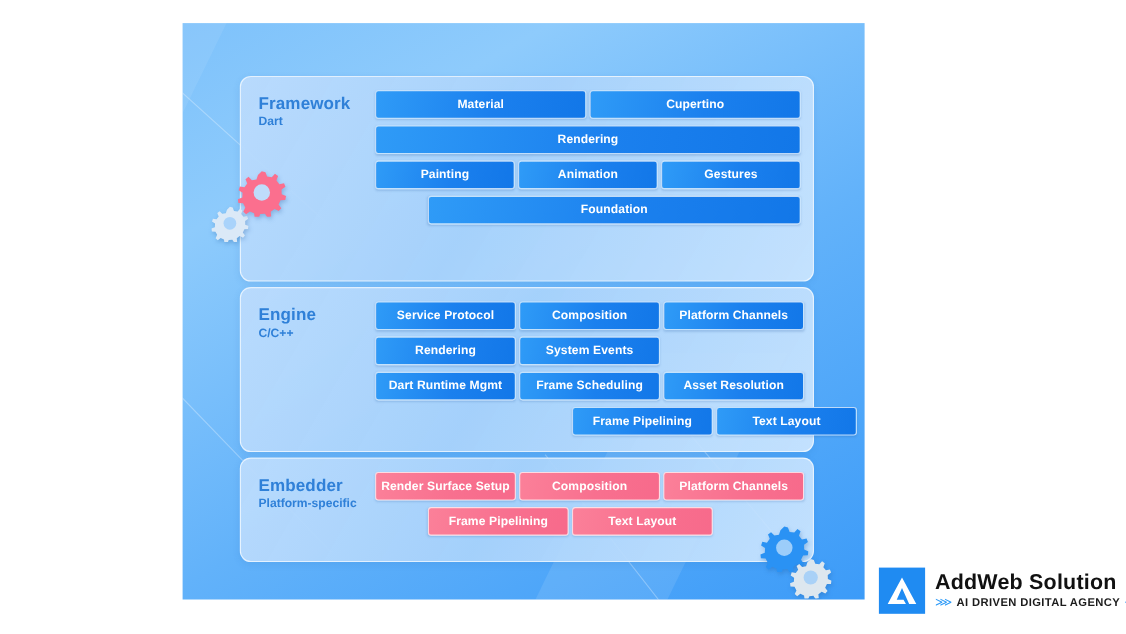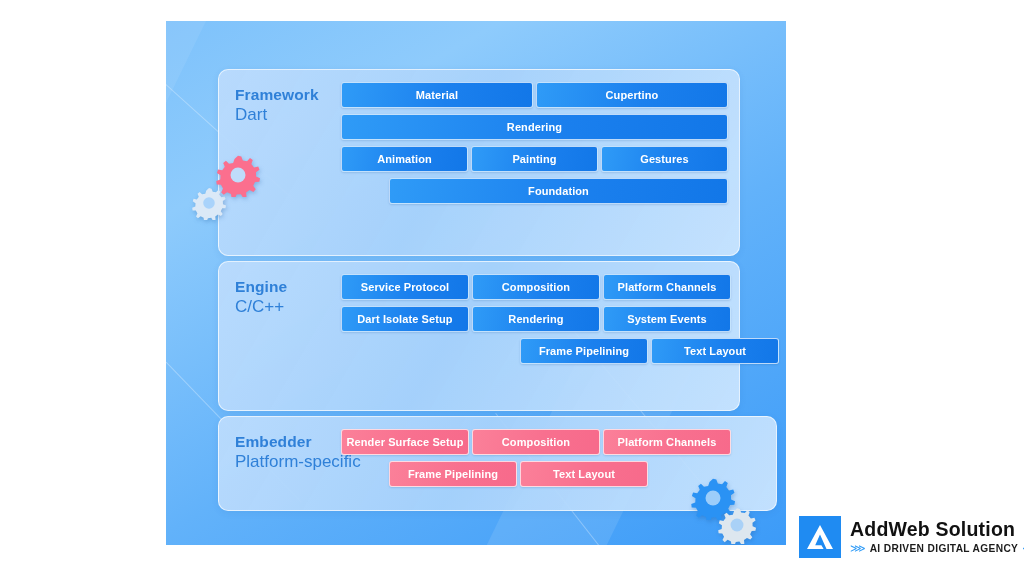--- a/index.html
+++ b/index.html
@@ -21,25 +21,25 @@
 
   
   .card{
     position:absolute;left:52px;width:520px;border-radius:10px;
     background:linear-gradient(120deg,rgba(186,219,253,.97) 0%,rgba(168,210,251,.95) 45%,rgba(205,230,254,.92) 100%);
     border:1px solid rgba(255,255,255,.65);
     box-shadow:0 2px 6px rgba(40,110,180,.12);
   }
   #card-framework{top:48px;height:185px;}
   #card-engine{top:240px;height:148px;}
-  #card-embedder{top:395px;height:93px;padding-left:37px;}
+  #card-embedder{top:395px;height:93px;}
 
   .sec-title{position:absolute;left:16px;top:16px;color:#2f80d8;line-height:1.15;}
   .sec-title .t1{font-size:15.5px;font-weight:700;letter-spacing:.1px;display:block;}
-  .sec-title .t2{font-size:17px;font-weight:400;display:block;margin-top:1px;color:#2f80d8;}
+  .sec-title .t2{font-size:11px;font-weight:700;display:block;margin-top:1px;color:#2f80d8;}
 
   .rows{position:absolute;left:122px;top:12px;right:11px;}
   .row{display:flex;gap:3px;margin-bottom:6px;}
   .row:last-child{margin-bottom:0;margin-left:48px;}
 
   .chip{
     flex:1 1 0;height:24px;border-radius:3px;
     display:flex;align-items:center;justify-content:center;
     color:#ffffff;font-size:11px;font-weight:700;letter-spacing:.1px;
     border:1px solid rgba(255,255,255,.72);
@@ -87,45 +87,49 @@
       </div>
       <div class="rows">
         <div class="row">
           <div class="chip blue">Material</div>
           <div class="chip blue">Cupertino</div>
         </div>
         <div class="row">
           <div class="chip blue">Rendering</div>
         </div>
         <div class="row">
+          <div class="chip blue">Painting</div>
           <div class="chip blue">Animation</div>
-          <div class="chip blue">Painting</div>
           <div class="chip blue">Gestures</div>
         </div>
         <div class="row">
           <div class="chip blue">Foundation</div>
         </div>
       </div>
     </div>
 
     <div class="card" id="card-engine">
       <div class="sec-title">
         <span class="t1">Engine</span>
         <span class="t2">C/C++</span>
       </div>
       <div class="rows grid3">
         <div class="row">
           <div class="chip blue">Service Protocol</div>
           <div class="chip blue">Composition</div>
           <div class="chip blue">Platform Channels</div>
         </div>
         <div class="row">
-          <div class="chip blue">Dart Isolate Setup</div>
           <div class="chip blue">Rendering</div>
           <div class="chip blue">System Events</div>
+        </div>
+        <div class="row">
+          <div class="chip blue">Dart Runtime Mgmt</div>
+          <div class="chip blue">Frame Scheduling</div>
+          <div class="chip blue">Asset Resolution</div>
         </div>
         <div class="row">
           <div class="chip ghost"></div>
           <div class="chip blue">Frame Pipelining</div>
           <div class="chip blue">Text Layout</div>
         </div>
       </div>
     </div>
 
     <div class="card" id="card-embedder">

